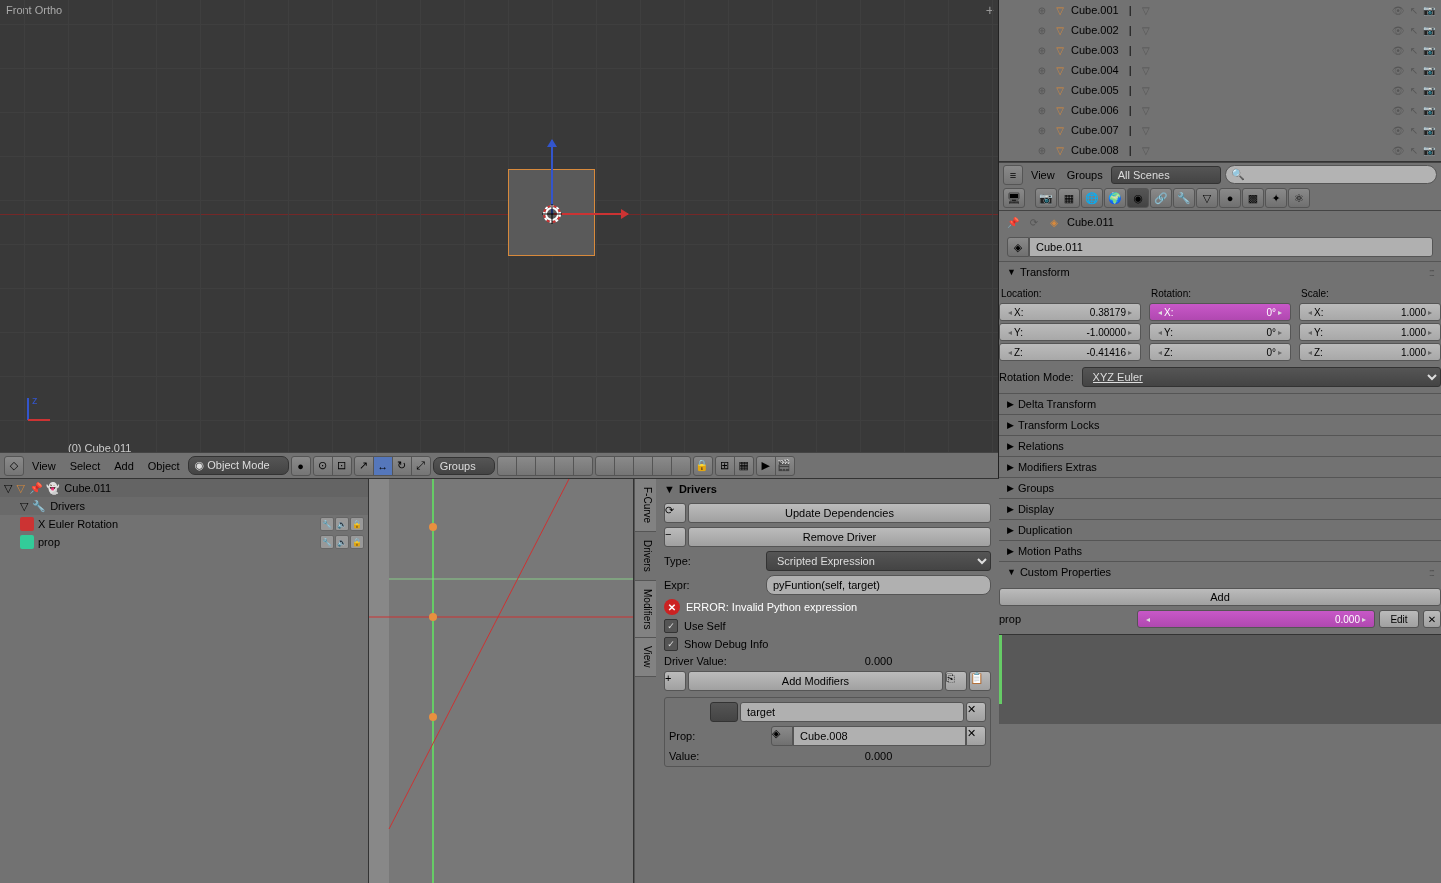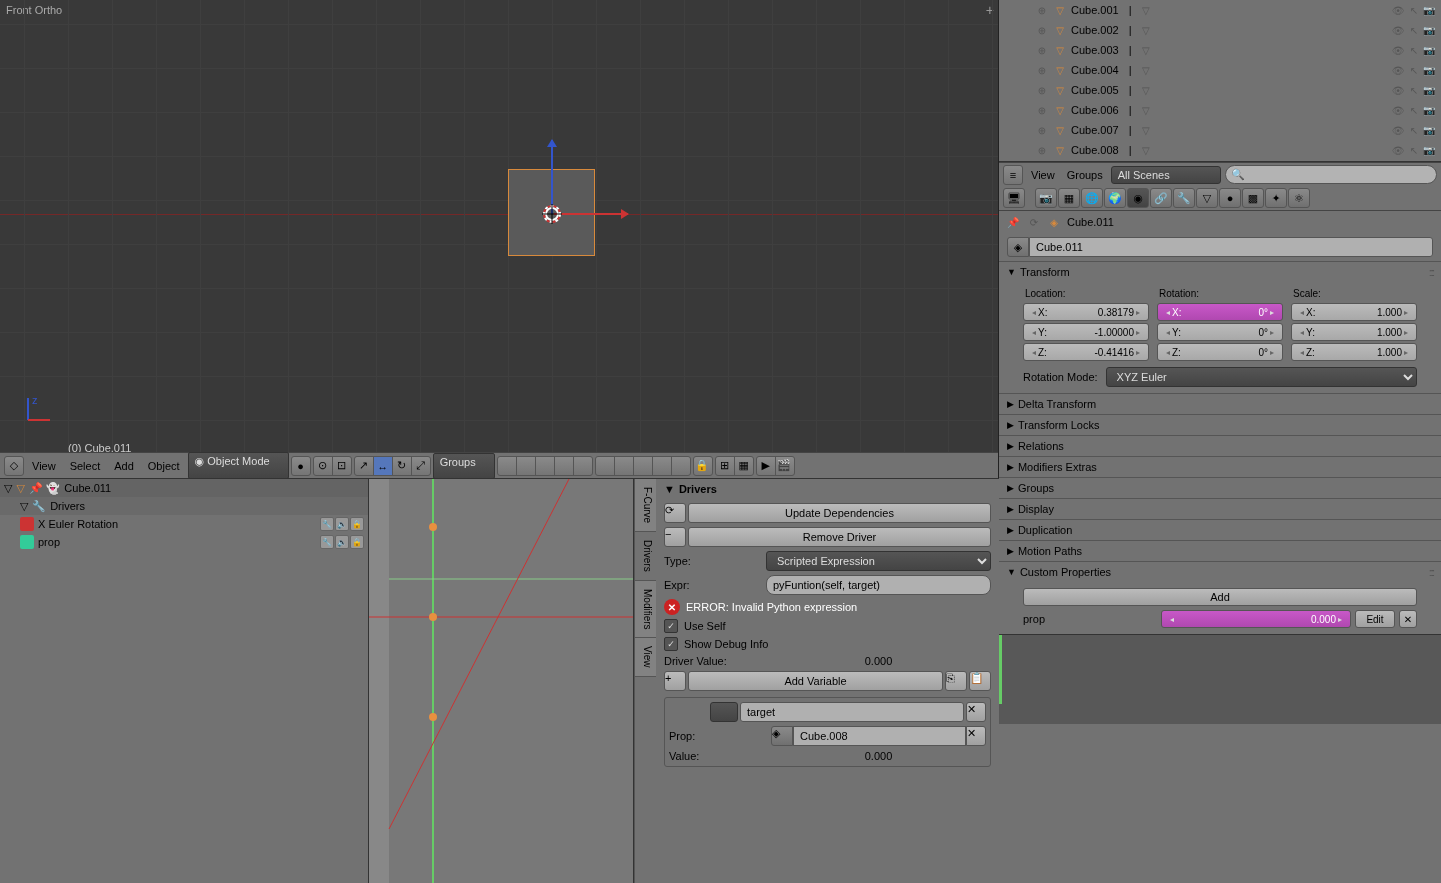--- a/index.html
+++ b/index.html
@@ -25,21 +25,21 @@
 .gizmo-red::after { content: ''; position: absolute; right: -6px; top: -4px; border: 5px solid transparent; border-left: 8px solid #c33; }
 .gizmo-blue { position: absolute; width: 2px; height: 74px; background: #35c; left: 551px; top: 140px; }
 .gizmo-blue::before { content: ''; position: absolute; top: -6px; left: -4px; border: 5px solid transparent; border-bottom: 8px solid #35c; }
 .gizmo-origin { position: absolute; top: 207px; left: 545px; width: 14px; height: 14px; border: 2px solid #fff; border-radius: 50%; }
 .axes-mini { position: absolute; bottom: 52px; left: 24px; color: #c66; }
 .obj-name { position: absolute; bottom: 24px; left: 68px; color: #ccc; }
 
 
 .toolbar { position: absolute; bottom: 0; left: 0; right: 0; height: 26px; background: #727272; display: flex; align-items: center; gap: 2px; padding: 0 4px; border-top: 1px solid #444; }
 .tb-icon { width: 20px; height: 20px; background: linear-gradient(#8a8a8a,#757575); border: 1px solid #555; border-radius: 3px; display: flex; align-items: center; justify-content: center; }
-.tb-dropdown { background: linear-gradient(#555,#444); color: #ddd; border: 1px solid #333; border-radius: 2px; padding: 2px 18px 10px 6px; font-size: 11px; }
+.tb-dropdown { background: linear-gradient(#555,#444); color: #ddd; border: 1px solid #333; border-radius: 7px; padding: 2px 18px 2px 6px; font-size: 11px; }
 .tb-group { display: flex; gap: 0; }
 .tb-group .tb-icon { border-radius: 0; margin-left: -1px; }
 .tb-group .tb-icon:first-child { border-radius: 3px 0 0 3px; margin-left: 0; }
 .tb-group .tb-icon:last-child { border-radius: 0 3px 3px 0; }
 
 
 .outliner { background: #727272; border-bottom: 1px solid #333; height: 162px; overflow: hidden; }
 .outliner-row { display: flex; align-items: center; height: 20px; padding: 0 4px 0 36px; gap: 4px; }
 .outliner-icons { margin-left: auto; display: flex; gap: 2px; align-items: center; }
 .ico { width: 14px; height: 14px; display: inline-flex; align-items: center; justify-content: center; font-size: 10px; color: #555; }
@@ -55,35 +55,35 @@
 .prop-tab.active { background: linear-gradient(#555,#444); }
 
 .prop-breadcrumb { display: flex; align-items: center; padding: 4px 8px; gap: 6px; }
 .prop-datablock { display: flex; margin: 4px 8px; }
 .prop-datablock input { flex: 1; background: #b0b0b0; border: 1px solid #555; border-radius: 0 3px 3px 0; padding: 3px 6px; }
 .prop-datablock .db-btn { width: 22px; background: linear-gradient(#8a8a8a,#707070); border: 1px solid #555; border-radius: 3px 0 0 3px; display: flex; align-items: center; justify-content: center; }
 
 .panel-section { border-top: 1px solid #555; }
 .panel-header { display: flex; align-items: center; padding: 4px 8px; background: #727272; cursor: pointer; }
 .panel-header .tri { margin-right: 4px; font-size: 9px; }
-.panel-body { padding: 6px 24px; }
+.panel-body { padding: 6px 0; }
 .panel-grip { margin-left: auto; color: #555; letter-spacing: -2px; }
 
 .transform-grid { display: grid; grid-template-columns: 1fr 1fr 1fr; gap: 2px 8px; }
 .tf-col { display: flex; flex-direction: column; gap: 2px; }
 .tf-label { font-size: 10px; margin-bottom: 2px; padding-left: 2px; }
 .num-field { display: flex; background: linear-gradient(#bbb,#a8a8a8); border: 1px solid #555; border-radius: 3px; height: 18px; align-items: center; padding: 0 6px; }
 .num-field.driven { background: linear-gradient(#c858c8,#b048b0); color: #fff; }
 .num-field .nf-label { flex: 0 0 auto; font-size: 10px; }
 .num-field .nf-value { flex: 1; text-align: right; font-size: 10px; }
 .num-field .nf-arrow { font-size: 8px; color: #666; padding: 0 2px; }
 .num-field.driven .nf-arrow { color: #ddd; }
 
 .rot-mode-row { display: flex; align-items: center; gap: 8px; margin-top: 6px; }
-.rot-mode-row select { flex: 1; background: linear-gradient(#555,#444); color: #ddd; border: 1px solid #333; border-radius: 3px; padding: 2px 6px; }
+.rot-mode-row select { flex: 1; background: linear-gradient(#555,#444); color: #ddd; border: 1px solid #333; border-radius: 3px; padding: 2px 6px; text-decoration: underline; }
 
 .custom-prop-row { display: flex; gap: 4px; margin-top: 4px; align-items: center; }
 .custom-prop-row .cp-name { width: 134px; }
 .custom-prop-row .num-field { flex: 1; }
 .custom-prop-row .edit-btn, .custom-prop-row .close-btn { width: 40px; height: 18px; background: linear-gradient(#bbb,#a0a0a0); border: 1px solid #555; border-radius: 3px; display: flex; align-items: center; justify-content: center; font-size: 10px; }
 .custom-prop-row .close-btn { width: 18px; }
 .add-btn { width: 100%; height: 18px; background: linear-gradient(#bbb,#a0a0a0); border: 1px solid #555; border-radius: 3px; font-size: 11px; }
 
 
 .bottom-content { display: flex; flex: 1; border-top: 1px solid #333; }
@@ -563,21 +563,21 @@
           <div class="chk-row">
               <span class="chk">✓</span>
               <span>Show Debug Info</span>
             </div>
           <div class="dp-row">
               <span class="dp-label">Driver Value:</span>
               <span style="flex:1;text-align:center">0.000</span>
             </div>
           <div class="wide-btn-row">
               <div class="sq">+</div>
-              <button class="wide-btn">Add Variable</button>
+              <button class="wide-btn">Add Modifiers</button>
               <div class="sq">⎘</div>
               <div class="sq">📋</div>
             </div>
           <div class="var-block">
             <div class="var-top">
               <div class="var-type"></div>
               <input value="target" style="">
               <div class="x-btn">✕</div>
             </div>
             <div class="dp-row">

